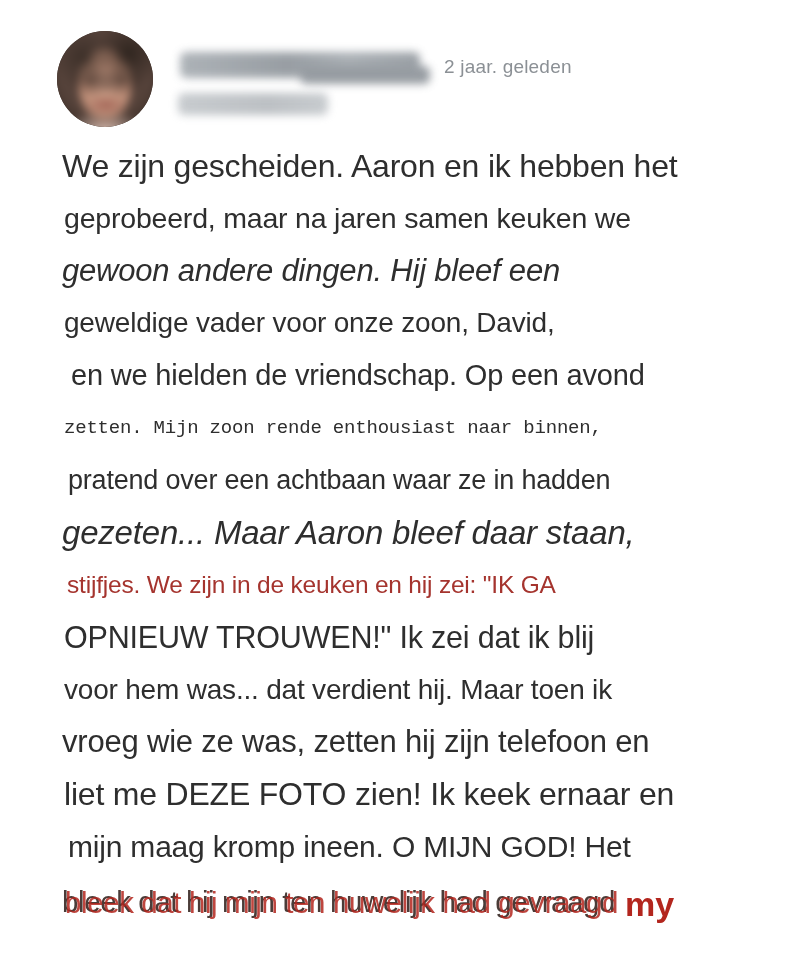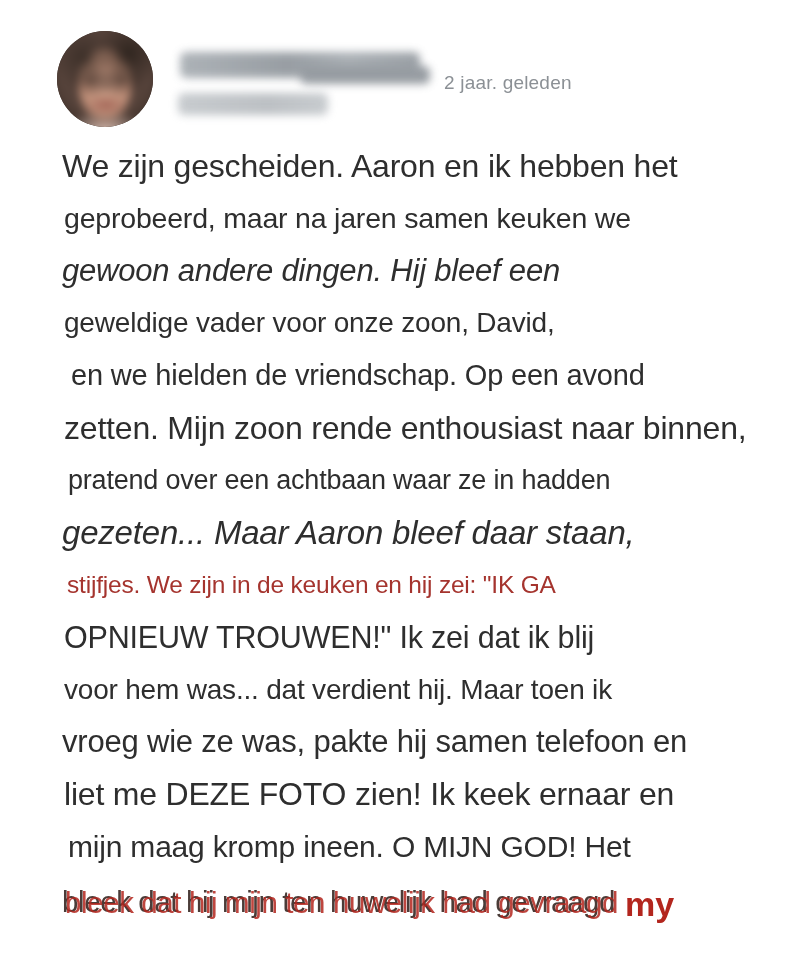--- a/index.html
+++ b/index.html
@@ -41,37 +41,37 @@
   }
   .blur-bar.b1{left:180px;top:52px;width:240px;height:26px;
     background:linear-gradient(90deg,#99a0a6 0%,#7f868d 45%,#959ca2 70%,#828990 100%);}
   .blur-bar.b1::after{
     content:"";position:absolute;left:120px;top:14px;width:130px;height:18px;
     background:#7d848b;border-radius:6px;
   }
   .blur-bar.b2{left:178px;top:93px;width:150px;height:22px;opacity:.55;
     background:linear-gradient(90deg,#9aa1a7 0%,#868d94 60%,#9aa1a7 100%);}
   .timestamp{
-    position:absolute;left:444px;top:72px;
+    position:absolute;left:444px;top:56px;
     font-size:19px;color:var(--gray-meta);letter-spacing:.2px;
   }
 
   
   .story{position:absolute;left:62px;top:140px;width:700px;}
   .line{
     height:52.4px;display:flex;align-items:center;
     color:var(--text-dark);white-space:nowrap;letter-spacing:-0.2px;
   }
   .l1 {font-size:32px;}
   .l2 {font-size:28.5px;padding-left:2px;}
   .l3 {font-size:31px;font-style:italic;}
   .l4 {font-size:28px;padding-left:2px;}
   .l5 {font-size:29px;padding-left:9px;}
   .l6 {font-size:32px;}
-  .l7 {font-size:32px;padding-left:2px;}
+  .l7 {font-size:19px;padding-left:2px;font-family:Liberation Mono, monospace;}
   .l8 {font-size:27px;padding-left:6px;}
   .l9 {font-size:33px;font-style:italic;}
   .l10{font-size:24.5px;padding-left:5px;color:var(--text-red);}
   .l11{font-size:30.5px;padding-left:2px;}
   .l12{font-size:28px;padding-left:2px;}
   .l13{font-size:31px;}
   .l14{font-size:32px;padding-left:2px;}
   .l15{font-size:30px;padding-left:6px;}
 
   
@@ -103,21 +103,21 @@
   <div class="line l2">geprobeerd, maar na jaren samen keuken we</div>
   <div class="line l3">gewoon andere dingen. Hij bleef een</div>
   <div class="line l4">geweldige vader voor onze zoon, David,</div>
   <div class="line l5">en we hielden de vriendschap. Op een avond</div>
   <div class="line l7">zetten. Mijn zoon rende enthousiast naar binnen,</div>
   <div class="line l8">pratend over een achtbaan waar ze in hadden</div>
   <div class="line l9">gezeten... Maar Aaron bleef daar staan,</div>
   <div class="line l10">stijfjes. We zijn in de keuken en hij zei: "IK GA</div>
   <div class="line l11">OPNIEUW TROUWEN!" Ik zei dat ik blij</div>
   <div class="line l12">voor hem was... dat verdient hij. Maar toen ik</div>
-  <div class="line l13">vroeg wie ze was, pakte hij samen telefoon en</div>
+  <div class="line l13">vroeg wie ze was, zetten hij zijn telefoon en</div>
   <div class="line l14">liet me DEZE FOTO zien! Ik keek ernaar en</div>
   <div class="line l15">mijn maag kromp ineen. O MIJN GOD! Het</div>
   <div class="line l16">
     <span class="g-dark">bleek dat hij mijn ten huwelijk had gevraagd</span>
     <span class="g-red">bleek dat hij mijn ten huwelijk had gevraagd</span>
     <span class="g-suffix">my</span>
   </div>
 </div>
 
 </body></html>

